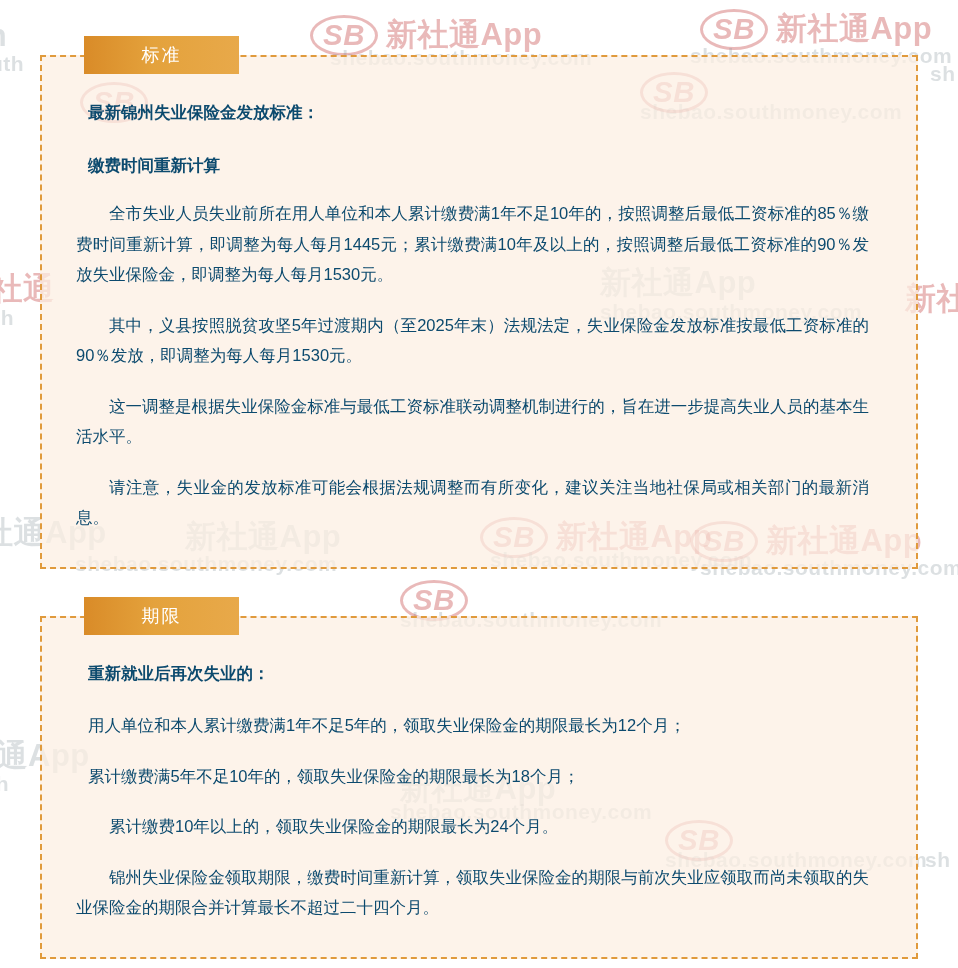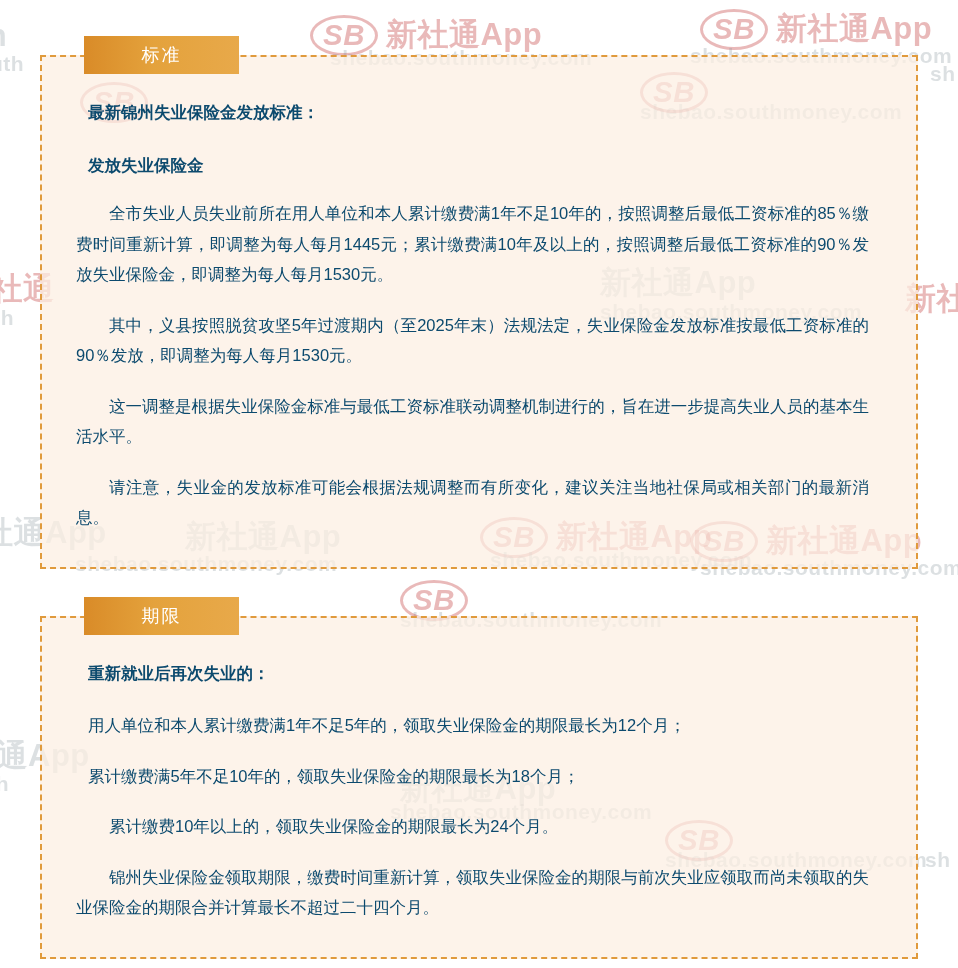--- a/index.html
+++ b/index.html
@@ -166,21 +166,21 @@
   <div class="wm wm-gray wm-url" style="left:665px; top:848px;"><span>shebao.southmoney.com</span></div>
   <div class="wm wm-gray wm-url" style="left:925px; top:848px;"><span>sh</span></div>
 </div>
 
 <div class="page">
 
   <div class="section section-1">
     <div class="tab">标准</div>
     <div class="box box-1">
       <p class="heading heading-pad">最新锦州失业保险金发放标准：</p>
-      <p class="subheading">发放失业保险金</p>
+      <p class="subheading">缴费时间重新计算</p>
       <p class="indent">全市失业人员失业前所在用人单位和本人累计缴费满1年不足10年的，按照调整后最低工资标准的85％缴费时间重新计算，即调整为每人每月1445元；累计缴费满10年及以上的，按照调整后最低工资标准的90％发放失业保险金，即调整为每人每月1530元。</p>
       <p class="indent">其中，义县按照脱贫攻坚5年过渡期内（至2025年末）法规法定，失业保险金发放标准按最低工资标准的90％发放，即调整为每人每月1530元。</p>
       <p class="indent">这一调整是根据失业保险金标准与最低工资标准联动调整机制进行的，旨在进一步提高失业人员的基本生活水平。</p>
       <p class="indent">请注意，失业金的发放标准可能会根据法规调整而有所变化，建议关注当地社保局或相关部门的最新消息。</p>
     </div>
   </div>
 
   <div class="section section-2">
     <div class="tab">期限</div>
     <div class="box box-2">

